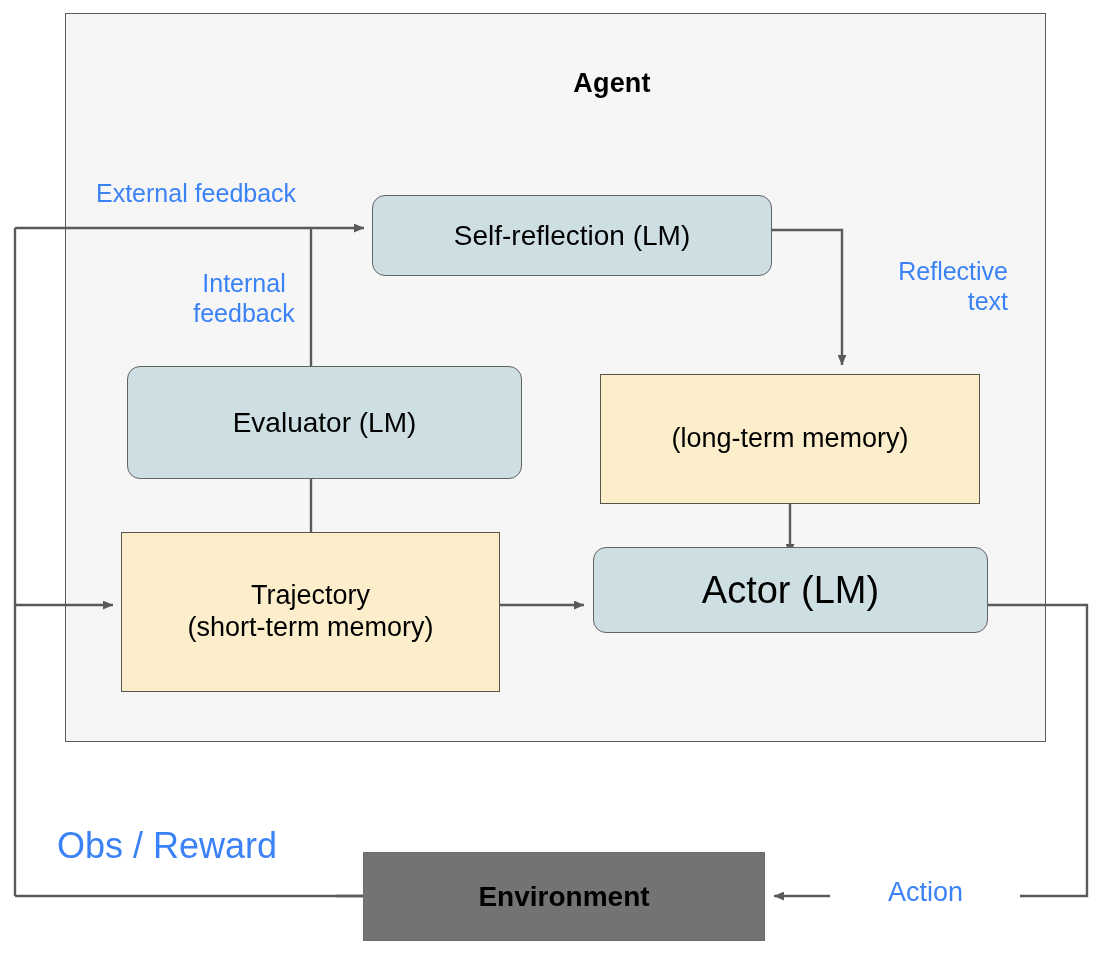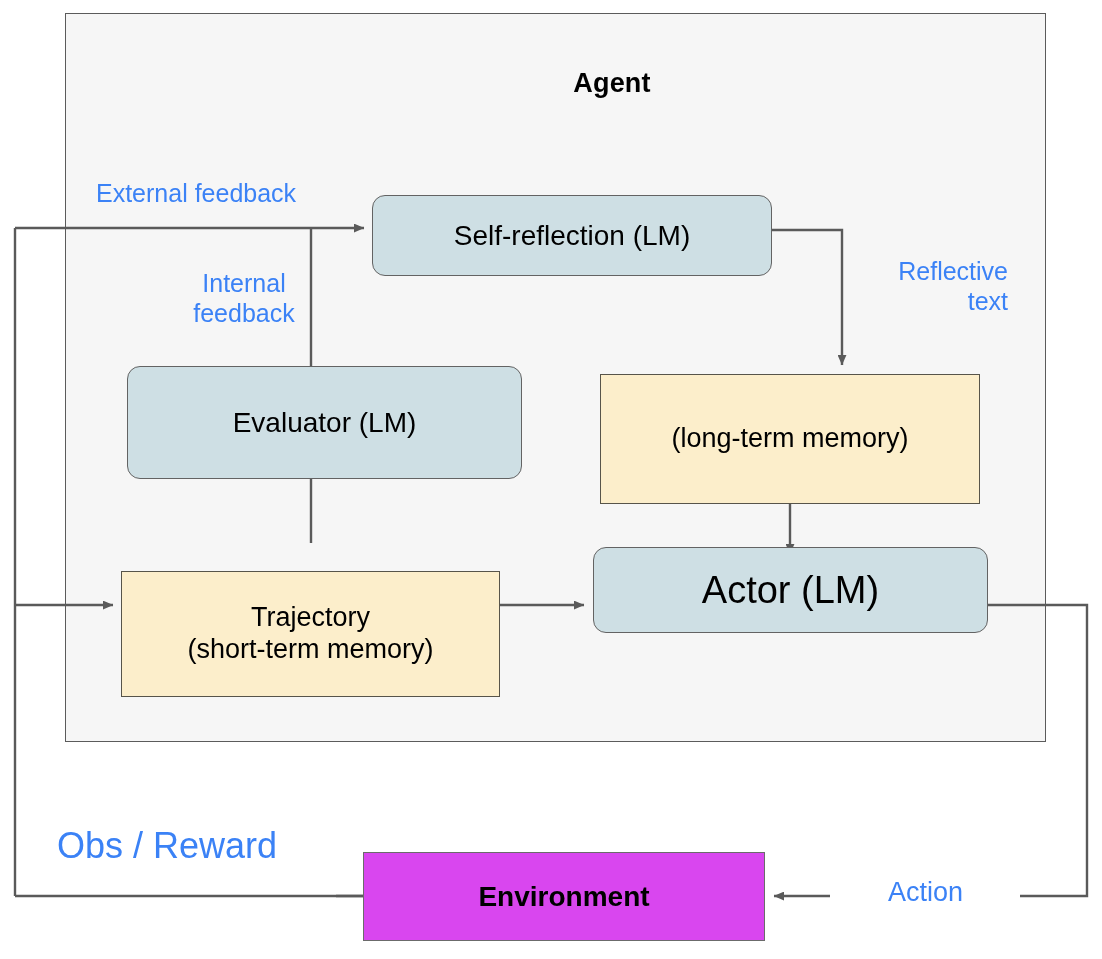--- a/index.html
+++ b/index.html
@@ -66,33 +66,33 @@
     background: #cedfe4;
     border: 1.7px solid #636363;
     border-radius: 13px;
   }
   .node-yellow {
     background: #fceecb;
     border: 1.7px solid #57544a;
     border-radius: 0px;
   }
   .node-grey {
-    background: #d946ef;
+    background: #737373;
     border: 1.7px solid #6b6b6b;
     border-radius: 0px;
   }
   .node-inner {
     padding: 0 10px;
     width: 100%;
   }
 
   .n-selfreflection { left: 372px; top: 195px;  width: 400px; height: 81px;  font-size: 28px; }
   .n-evaluator     { left: 127px; top: 366px;  width: 395px; height: 113px;  font-size: 28px; }
   .n-experience    { left: 600px; top: 374px;  width: 380px; height: 130px; font-size: 27px; }
-  .n-trajectory    { left: 121px; top: 571px;  width: 379px; height: 126px; font-size: 27px; }
+  .n-trajectory    { left: 121px; top: 532px;  width: 379px; height: 160px; font-size: 27px; }
   .n-actor         { left: 593px; top: 547px;  width: 395px; height: 86px;  font-size: 38px; }
   .n-environment   { left: 363px; top: 852px;  width: 402px; height: 89px;  font-size: 28px; font-weight: bold; }
 
   .node-line2 { display: block; }
 
   
   .edge-label {
     position: absolute;
     color: #3b82f6;
     font-size: 25px;

